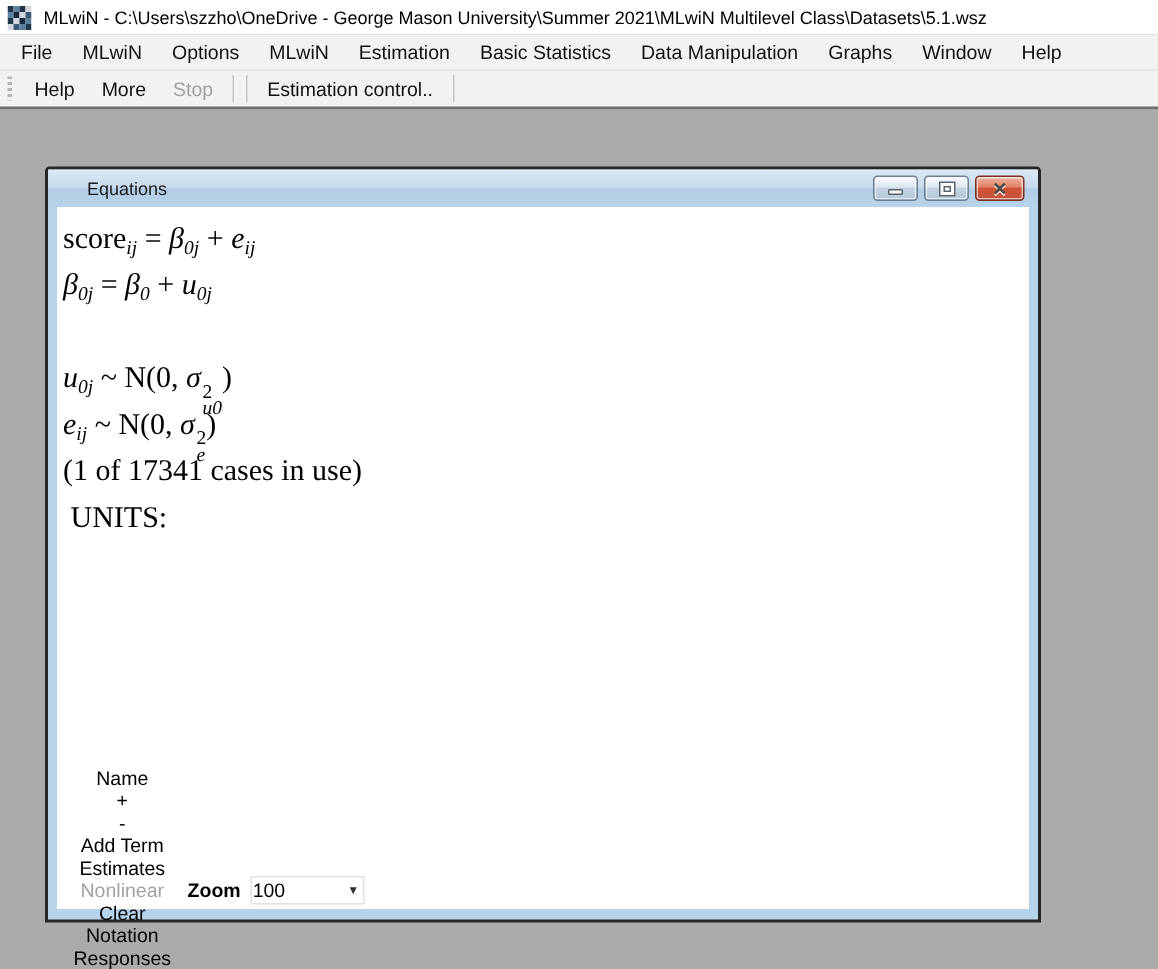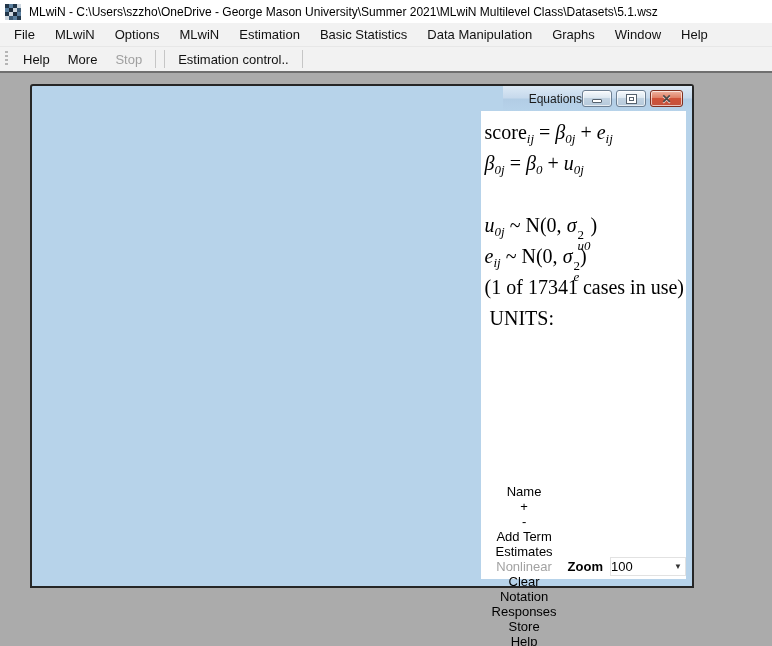--- a/index.html
+++ b/index.html
@@ -14,21 +14,21 @@
   .main-toolbar{height:26px;background:#f2f2f2;display:flex;align-items:center;font-size:13px;color:#111;padding-left:3px;border-bottom:2px solid #6f6f6f;}
   .grip{width:3px;height:16px;margin:0 6px 0 2px;background:repeating-linear-gradient(180deg,#b5b5b5 0 2px,transparent 2px 4px);}
   .tb-btn{padding:3px 9px;white-space:nowrap;}
   .tb-btn.disabled{color:#9f9f9f;}
   .tb-sep{width:1px;height:18px;background:#c6c6c6;margin:0 4px;}
 
   
   .mdi{position:relative;height:573px;background:#ababab;overflow:hidden;}
 
   
-  .eq-window{position:absolute;left:30px;top:11px;width:664px;height:504px;background:#b7d3ea;border:2px solid #262626;border-radius:3px 3px 0 0;display:flex;flex-direction:column;align-items:flex-end;}
+  .eq-window{position:absolute;left:30px;top:38px;width:664px;height:504px;background:#b7d3ea;border:2px solid #262626;border-radius:3px 3px 0 0;display:flex;flex-direction:column;}
   .eq-titlebar{height:25px;flex:none;display:flex;align-items:center;padding:0 9px 0 26px;background:linear-gradient(180deg,#dce9f5 0%,#c6d9ec 48%,#b2cde5 52%,#b7d3ea 100%);font-size:12px;color:#1a1a1a;}
   .eq-title{margin-right:auto;}
   .win-controls{display:flex;gap:4px;align-items:center;}
   .wbtn{width:30px;height:17px;border:1px solid #6d7f92;border-radius:3px;background:linear-gradient(180deg,#f7fafd 0%,#dde8f1 45%,#c2d3e2 50%,#b5c8da 100%);display:flex;align-items:center;justify-content:center;box-shadow:inset 0 0 0 1px rgba(255,255,255,.65);}
   .wbtn.close{width:33px;background:linear-gradient(180deg,#f0b5a2 0%,#e08066 45%,#cf5238 50%,#c4523c 100%);border-color:#7e3020;}
   .gl-min{width:10px;height:4px;background:#ffffff;border:1px solid #55616d;border-radius:1px;margin-top:4px;}
   .gl-restore{width:11px;height:10px;border:1px solid #55616d;background:#fff;position:relative;}
   .gl-restore::after{content:"";position:absolute;inset:2px;border:1px solid #55616d;}
   .gl-close{font-size:12px;font-weight:bold;color:#4a4a4a;text-shadow:0 1px 0 rgba(255,255,255,.75);line-height:1;}
 

